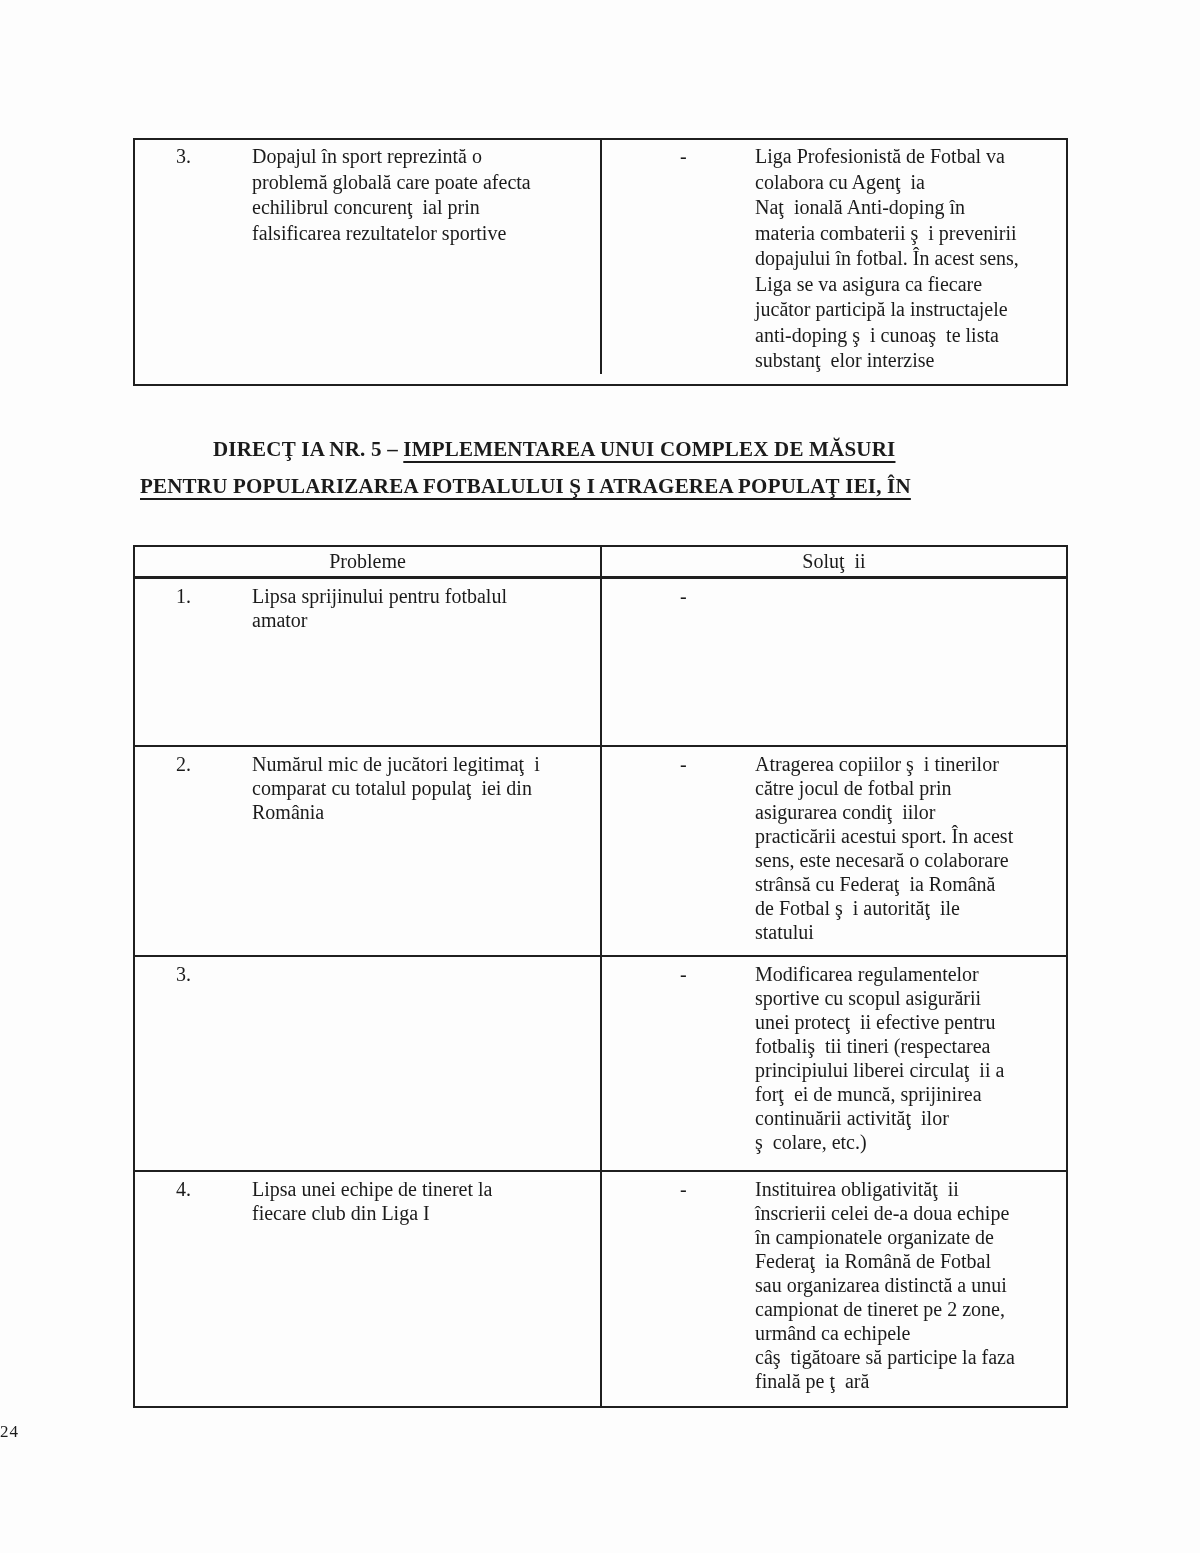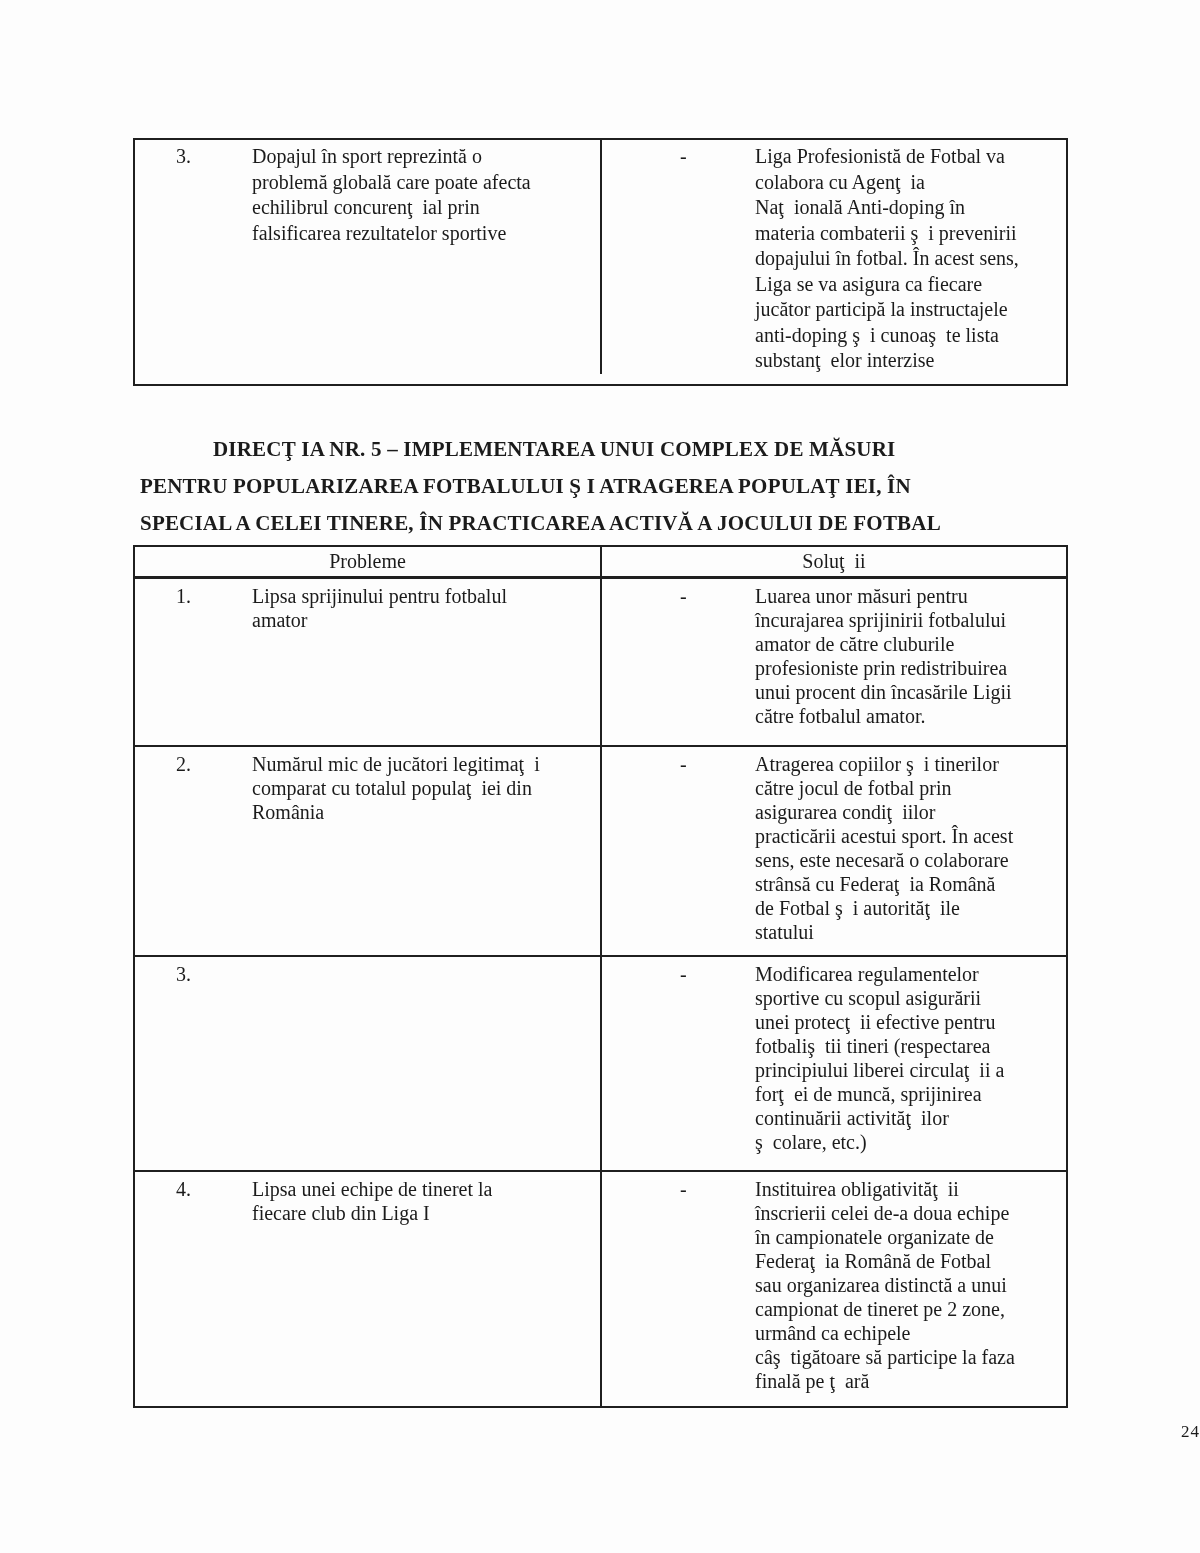--- a/index.html
+++ b/index.html
@@ -101,29 +101,30 @@
     width: 900px;
     font-size: 21px;
     font-weight: bold;
     line-height: 37px;
     letter-spacing: 0.2px;
   }
   #section-heading .h-line1 {
     padding-left: 73px;
   }
   .u {
+    text-decoration: underline;
     text-decoration-thickness: 2px;
     text-underline-offset: 5px;
   }
   #page-number {
     position: absolute;
     left: 0;
     top: 1422px;
     width: 1200px;
-    text-align: right;
+    text-align: left;
     font-size: 17px;
     letter-spacing: 1px;
   }
 </style>
 </head>
 <body>
 
 <div class="doc-table" id="carryover-table">
   <div class="trow">
     <div class="cell left">
@@ -150,46 +151,39 @@
       </div>
     </div>
   </div>
 </div>
 
 <div id="section-heading">
   <div class="h-line1">
     <span>DIRECŢ  IA NR. 5 – </span><span class="u">IMPLEMENTAREA UNUI COMPLEX DE MĂSURI</span>
   </div>
   <div class="u">PENTRU POPULARIZAREA FOTBALULUI Ş  I ATRAGEREA POPULAŢ  IEI, ÎN</div>
-  <div class="u">SPECIAL A CELEI TINERE, ÎN PRACTICAREA ACTIVĂ A JOCULUI DE FOTBAL</div>
 </div>
 
 <div class="doc-table" id="main-table">
   <div class="trow header-row">
     <div class="cell left header-cell">Probleme</div>
     <div class="cell right header-cell">Soluţ  ii</div>
   </div>
 
   <div class="trow bordered row-h1">
     <div class="cell left">
       <div class="cellflex">
         <span class="num">1.</span>
         <span class="txt">Lipsa sprijinului pentru fotbalul
 amator</span>
       </div>
     </div>
     <div class="cell right">
       <div class="cellflex">
         <span class="bullet">-</span>
-        <span class="txt">Luarea unor măsuri pentru
-încurajarea sprijinirii fotbalului
-amator de către cluburile
-profesioniste prin redistribuirea
-unui procent din încasările Ligii
-către fotbalul amator.</span>
       </div>
     </div>
   </div>
 
   <div class="trow bordered row-h2">
     <div class="cell left">
       <div class="cellflex">
         <span class="num">2.</span>
         <span class="txt">Numărul mic de jucători legitimaţ  i
 comparat cu totalul populaţ  iei din

